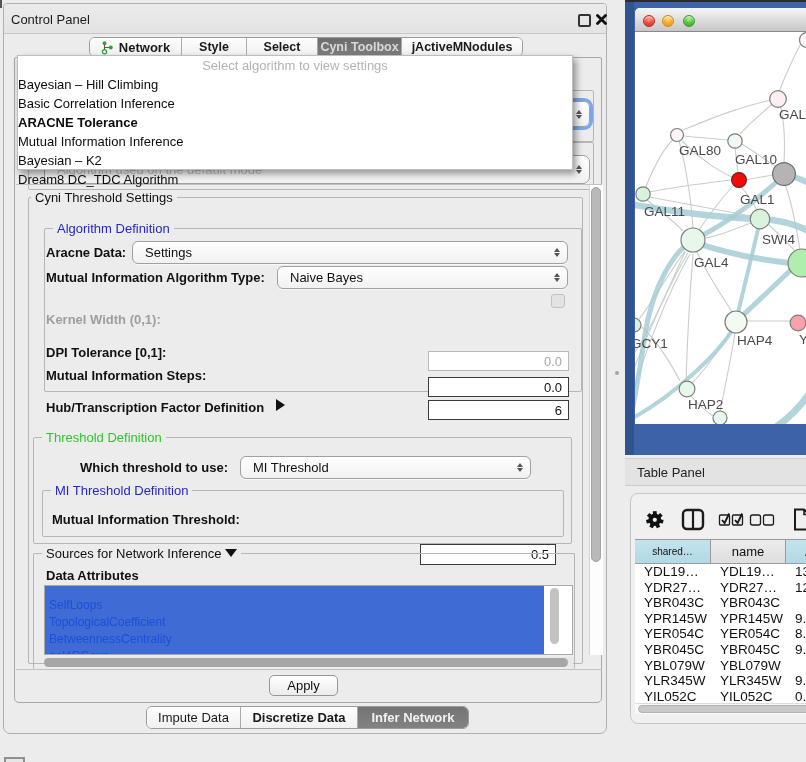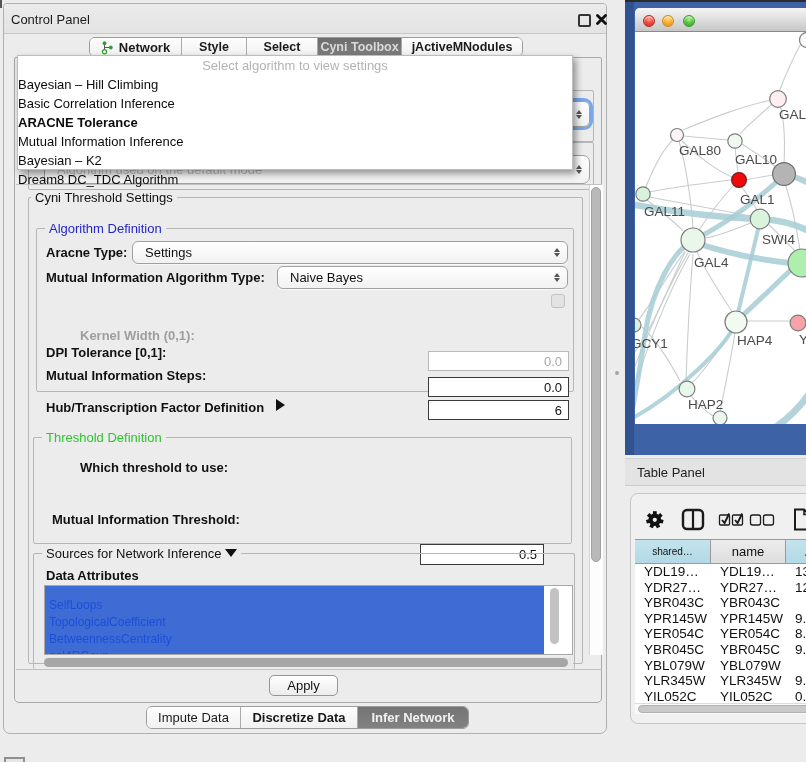--- a/index.html
+++ b/index.html
@@ -78,56 +78,66 @@
     </div>
 
 <div class="abs" style="left:16px;top:184px;width:586px;height:1px;background:#c2c2c2;"></div>
 <div class="abs" style="left:589px;top:185px;width:13px;height:470px;background:#fdfdfd;border-left:1px solid #d5d5d5;"></div>
 <div class="abs" style="left:591px;top:187px;width:10px;height:375px;background:#b9b9b9;border:1px solid #a2a2a2;border-radius:5px;box-sizing:border-box;"></div>
 
 <div class="gbox" style="left:28px;top:197px;width:553px;height:465px;">
   <span class="gtitle" style="color:#111;left:2px;">Cyni Threshold Settings</span>
 </div>
 
-<div class="gbox" style="left:36px;top:228px;width:536px;height:162px;">
+<div class="gbox" style="left:44px;top:228px;width:536px;height:162px;">
   <span class="gtitle" style="color:#2525cc;">Algorithm Definition</span>
 </div>
-<div class="abs lbl" style="left:46px;top:245px;">Aracne Type:</div>
+<div class="abs lbl" style="left:46px;top:245px;">Aracne Data:</div>
 <div class="combo" style="left:132px;top:241px;width:434px;height:21px;">
   <span class="ctext">Settings</span>
   <span class="carr">
         <i class="up"></i>
         <i class="dn"></i>
       </span>
     </div>
 <div class="abs lbl" style="left:46px;top:270px;">Mutual Information Algorithm Type:</div>
 <div class="combo" style="left:277px;top:266px;width:289px;height:21px;">
   <span class="ctext">Naive Bayes</span>
   <span class="carr">
         <i class="up"></i>
         <i class="dn"></i>
       </span>
     </div>
 <div class="abs" style="left:551px;top:294px;width:14px;height:14px;background:#e3e3e3;border:1px solid #c2c2c2;border-radius:3px;box-sizing:border-box;"></div>
-<div class="abs lblgray" style="left:46px;top:328px;margin-left:34px;">Kernel Width (0,1):</div>
+<div class="abs lblgray" style="left:46px;top:312px;">Kernel Width (0,1):</div>
 <div class="field" style="left:428px;top:315px;width:141px;height:20px;border:1px solid #b9b9b9;color:#a8a8a8;">0.0</div>
 <div class="abs lbl" style="left:46px;top:345px;">DPI Tolerance [0,1]:</div>
 <div class="field" style="left:428px;top:341px;width:141px;height:20px;border:1px solid #3a3a3a;color:#111;">0.0</div>
 <div class="abs lbl" style="left:46px;top:368px;">Mutual Information Steps:</div>
 <div class="field" style="left:428px;top:364px;width:141px;height:20px;border:1px solid #3a3a3a;color:#111;">6</div>
 
 <div class="abs lbl" style="left:46px;top:400px;">Hub/Transcription Factor Definition</div>
 <div class="abs" style="left:276px;top:399px;width:0;height:0;border-top:6px solid transparent;border-bottom:6px solid transparent;border-left:9px solid #111;"></div>
 
 <div class="gbox" style="left:33px;top:437px;width:537px;height:105px;">
   <span class="gtitle" style="color:#2ec52e;">Threshold Definition</span>
 </div>
 <div class="abs lbl" style="left:80px;top:460px;">Which threshold to use:</div>
+<div class="combo" style="left:240px;top:456px;width:289px;height:21px;">
+  <span class="ctext">MI Threshold</span>
+  <span class="carr">
+        <i class="up"></i>
+        <i class="dn"></i>
+      </span>
+    </div>
+<div class="gbox" style="left:42px;top:490px;width:520px;height:45px;">
+  <span class="gtitle" style="color:#2525cc;">MI Threshold Definition</span>
+</div>
 <div class="abs lbl" style="left:52px;top:512px;">Mutual Information Threshold:</div>
-<div class="field" style="left:420px;top:508px;width:124px;height:21px;border:1px solid #3a3a3a;color:#111;">0.5</div>
+<div class="field" style="left:420px;top:508px;width:136px;height:21px;border:1px solid #3a3a3a;color:#111;">0.5</div>
 
 <div class="gbox" style="left:33px;top:553px;width:540px;height:115px;border-bottom:none;">
   <span class="gtitle" style="color:#111;">Sources for Network Inference <span style="display:inline-block;width:0;height:0;border-left:6px solid transparent;border-right:6px solid transparent;border-top:8px solid #111;vertical-align:1px;"></span></span>
 </div>
 <div class="abs lbl" style="left:46px;top:568px;">Data Attributes</div>
 <div class="abs" style="left:44px;top:585px;width:529px;height:70px;background:#fff;border:1px solid #a8a8a8;box-sizing:border-box;overflow:hidden;">
   <div style="position:absolute;left:0;top:0;width:499px;height:70px;background:#3e6cd4;"></div>
   <div style="position:absolute;left:4px;top:11px;font-size:12px;color:#1d4ed8;line-height:17px;">SelfLoops<br>TopologicalCoefficient<br>BetweennessCentrality<br>gal4RGexp</div>
   <div style="position:absolute;left:505px;top:2px;width:9px;height:56px;background:#c2c2c2;border-radius:4.5px;"></div>
 </div>

